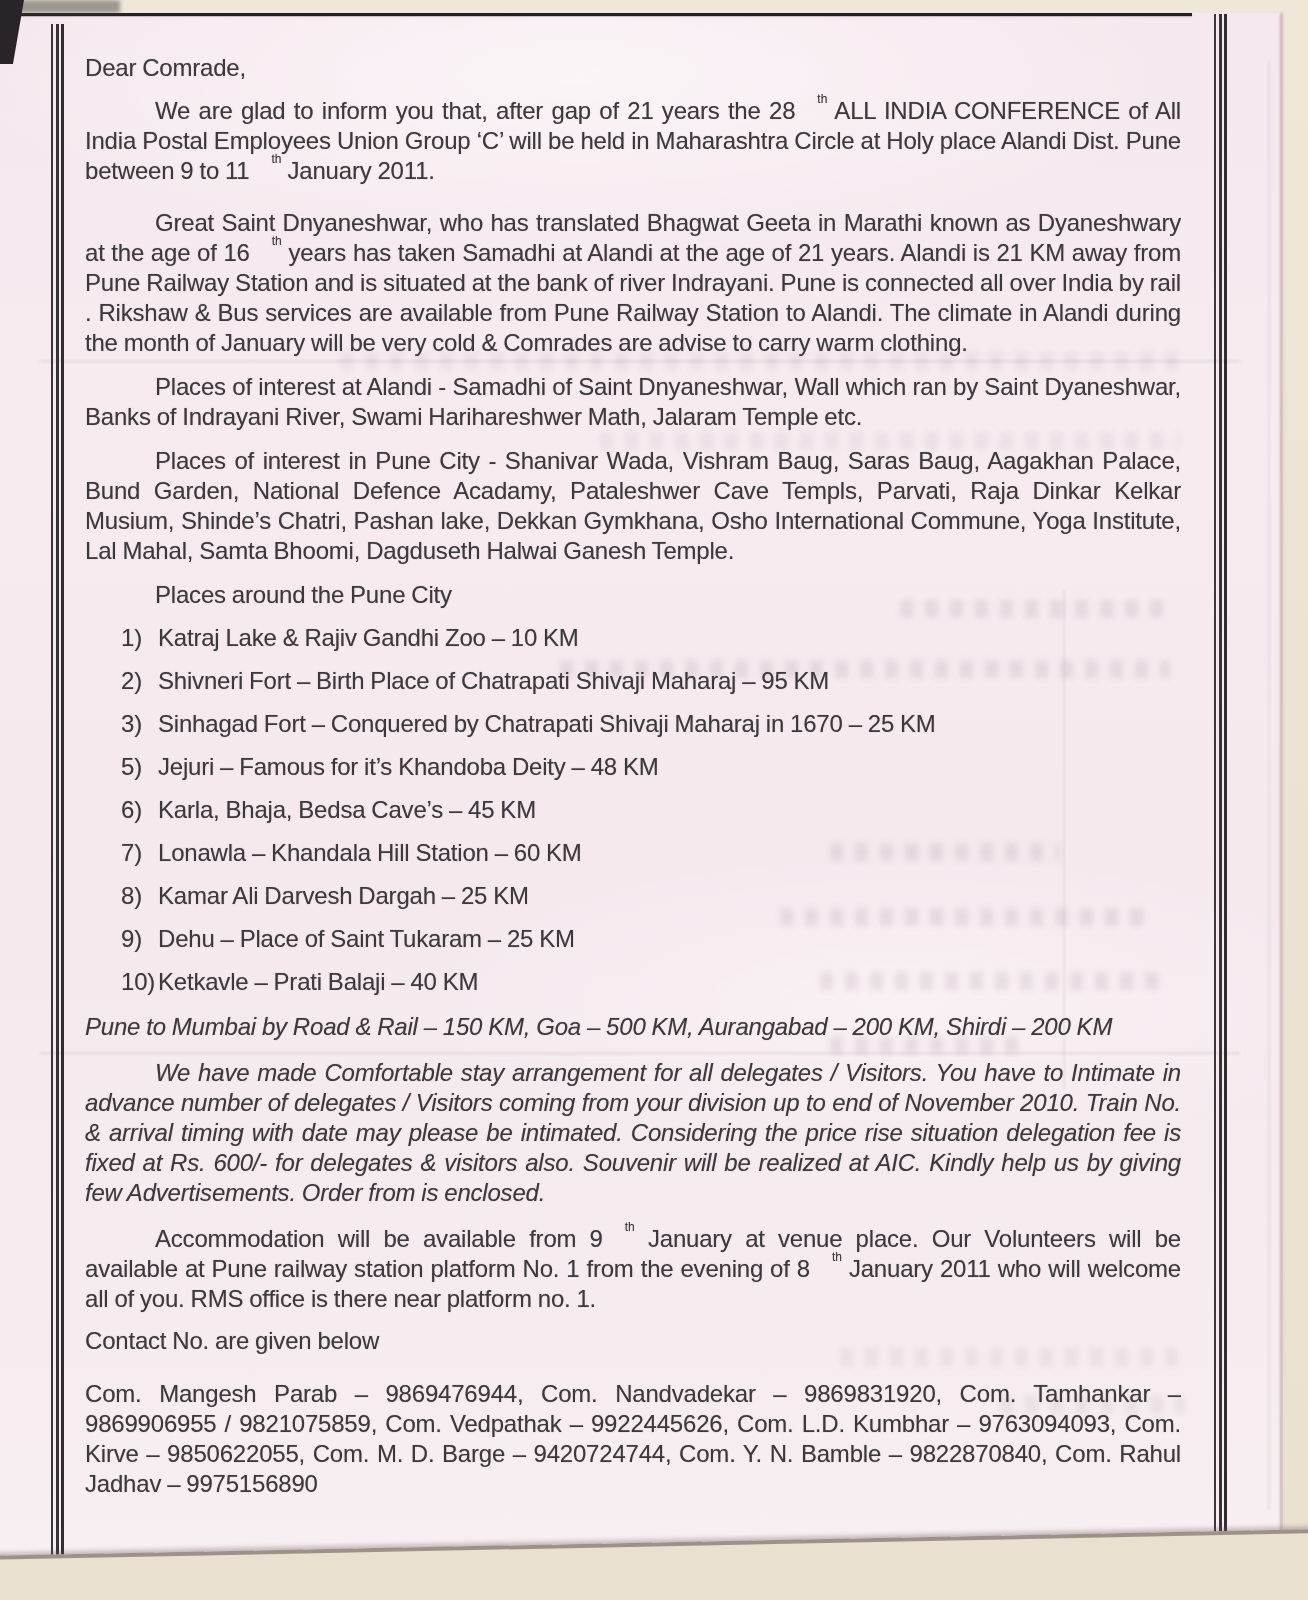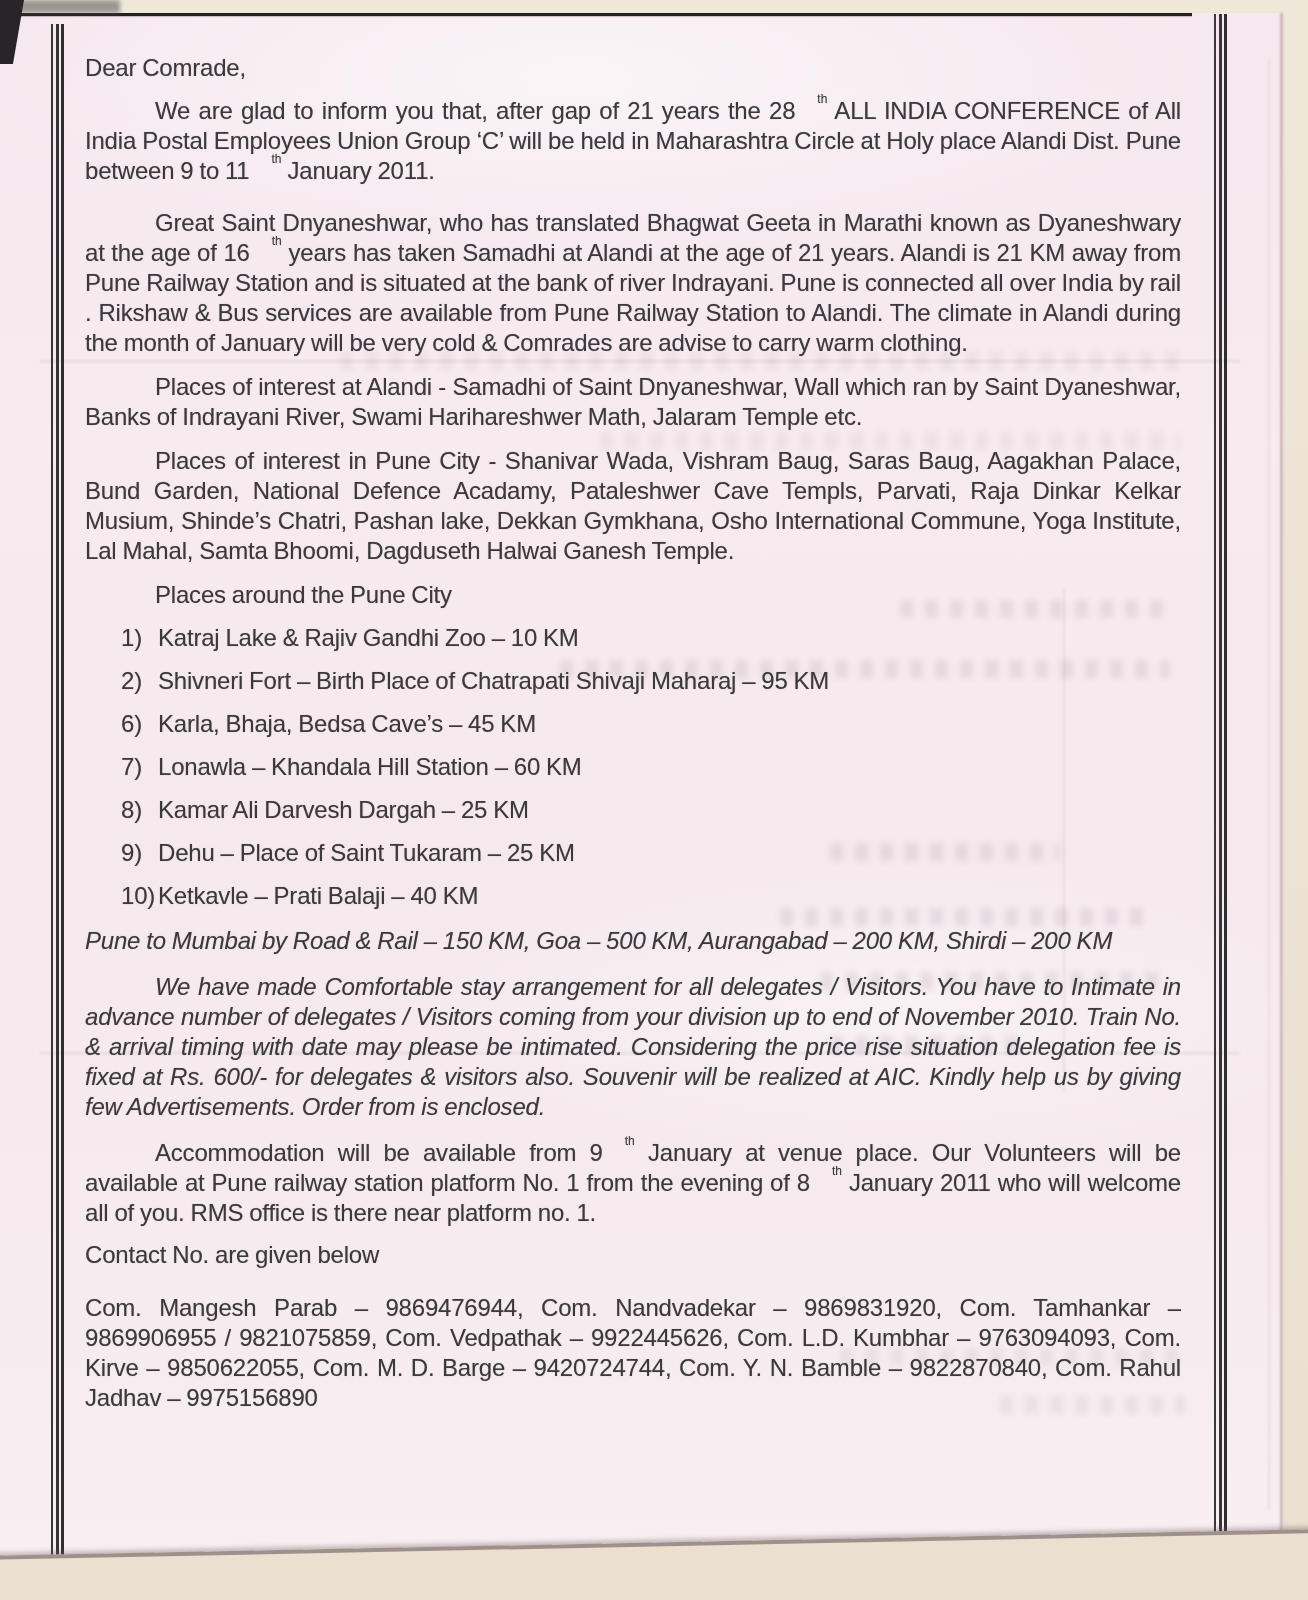--- a/index.html
+++ b/index.html
@@ -101,20 +101,22 @@
     <p class="indent" data-name="paragraph-conference">We are glad to inform you that, after gap of 21 years the 28<sup>th</sup> ALL INDIA CONFERENCE of All India Postal Employees Union Group ‘C’ will be held in Maharashtra Circle at Holy place Alandi Dist. Pune between 9 to 11<sup>th</sup> January 2011.</p>
     <p class="indent" data-name="paragraph-saint">Great Saint Dnyaneshwar, who has translated Bhagwat Geeta in Marathi known as Dyaneshwary at the age of 16<sup>th</sup> years has taken Samadhi at Alandi at the age of 21 years.  Alandi is 21 KM away from Pune Railway Station and is situated at the bank of river Indrayani. Pune is connected all over India by rail . Rikshaw &amp; Bus services are available from Pune Railway Station to Alandi. The climate in Alandi during the month of January will be very cold &amp; Comrades are advise to carry warm clothing.</p>
     <p class="indent" data-name="paragraph-alandi-places">Places of interest at Alandi - Samadhi of Saint Dnyaneshwar, Wall which ran by Saint Dyaneshwar, Banks of Indrayani River, Swami Harihareshwer Math, Jalaram Temple etc.</p>
     <p class="indent" data-name="paragraph-pune-places">Places of interest in Pune City - Shanivar Wada, Vishram Baug, Saras Baug, Aagakhan Palace, Bund Garden, National Defence Acadamy, Pataleshwer Cave Templs, Parvati, Raja Dinkar Kelkar Musium, Shinde’s Chatri, Pashan lake, Dekkan Gymkhana, Osho International Commune, Yoga Institute, Lal Mahal, Samta Bhoomi, Dagduseth Halwai Ganesh Temple.</p>
 
     <div class="list-heading" data-name="places-list-heading">Places around the Pune City</div>
 
     <div class="plist" data-name="places-list">
       <div class="pitem" data-name="list-item"><span class="num" data-name="list-item-number">1)</span><span data-name="list-item-text">Katraj Lake &amp; Rajiv Gandhi Zoo – 10 KM</span></div>
       <div class="pitem" data-name="list-item"><span class="num" data-name="list-item-number">2)</span><span data-name="list-item-text">Shivneri Fort – Birth Place of Chatrapati Shivaji Maharaj – 95 KM</span></div>
+      <div class="pitem" data-name="list-item"><span class="num" data-name="list-item-number">3)</span><span data-name="list-item-text">Sinhagad Fort – Conquered by Chatrapati Shivaji Maharaj in 1670 – 25 KM</span></div>
+      <div class="pitem" data-name="list-item"><span class="num" data-name="list-item-number">5)</span><span data-name="list-item-text">Jejuri – Famous for it’s Khandoba Deity – 48 KM</span></div>
       <div class="pitem" data-name="list-item"><span class="num" data-name="list-item-number">6)</span><span data-name="list-item-text">Karla, Bhaja, Bedsa Cave’s – 45 KM</span></div>
       <div class="pitem" data-name="list-item"><span class="num" data-name="list-item-number">7)</span><span data-name="list-item-text">Lonawla – Khandala Hill Station – 60 KM</span></div>
       <div class="pitem" data-name="list-item"><span class="num" data-name="list-item-number">8)</span><span data-name="list-item-text">Kamar Ali Darvesh Dargah – 25 KM</span></div>
       <div class="pitem" data-name="list-item"><span class="num" data-name="list-item-number">9)</span><span data-name="list-item-text">Dehu – Place of Saint Tukaram – 25 KM</span></div>
       <div class="pitem" data-name="list-item"><span class="num" data-name="list-item-number">10)</span><span data-name="list-item-text">Ketkavle – Prati Balaji – 40 KM</span></div>
     </div>
 
     <p class="noj" data-name="distances-line">Pune to Mumbai by Road &amp; Rail – 150 KM, Goa – 500 KM, Aurangabad – 200 KM, Shirdi – 200 KM</p>
     <p class="indent" data-name="paragraph-stay">We have made Comfortable stay arrangement for all delegates / Visitors. You have to Intimate in advance number of delegates / Visitors coming from your division up to end of November 2010. Train No. &amp; arrival timing with date may please be intimated. Considering the price rise situation delegation fee is fixed at Rs. 600/- for delegates &amp; visitors also. Souvenir will be realized at AIC. Kindly help us by giving few Advertisements. Order from is enclosed.</p>
     <p class="indent" data-name="paragraph-accommodation">Accommodation will be available from 9<sup>th</sup> January at venue place. Our Volunteers will be available at Pune railway station platform No. 1 from the evening of 8<sup>th</sup> January 2011 who will welcome all of you. RMS office is there near platform no. 1.</p>

